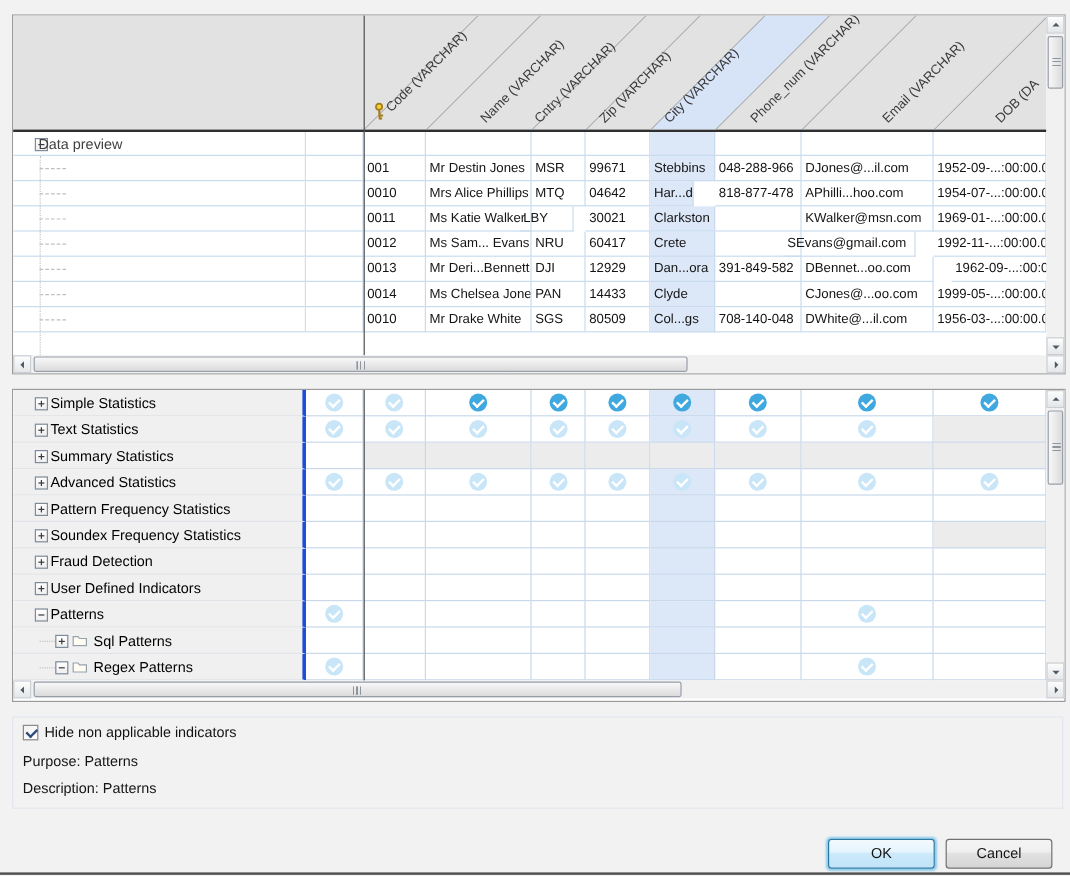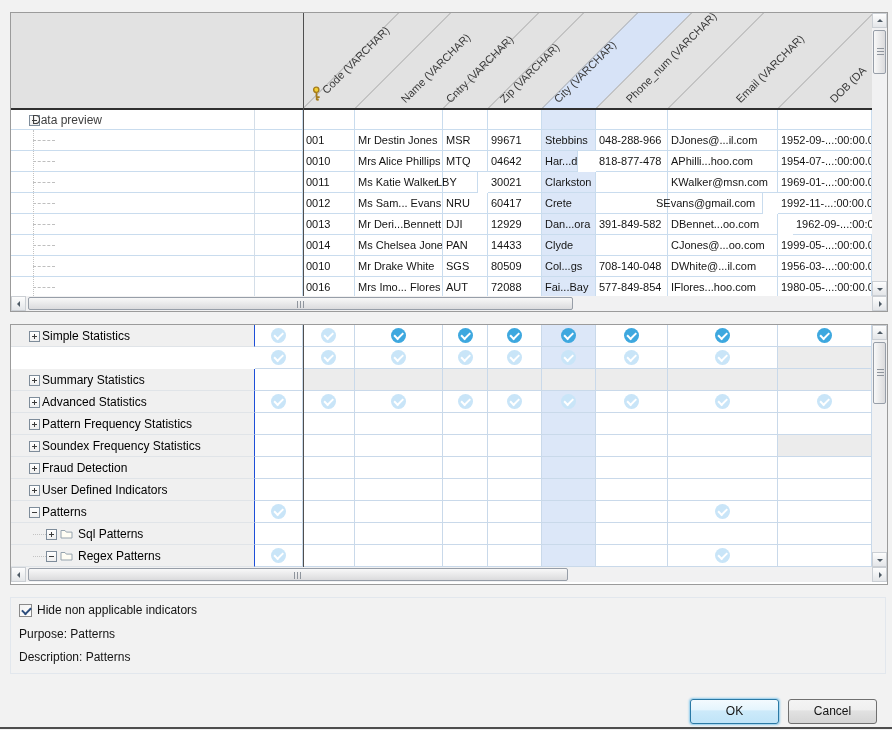--- a/index.html
+++ b/index.html
@@ -27,21 +27,21 @@
   .rowcheckcell{border-right:1px solid #C9DCEE;border-bottom:1px solid #C9DCEE;}
   .treecell{border-right:1px solid #D4DEE8;border-bottom:1px solid #C9DCEE;}
   .city{background:var(--hlCell);}
   .na{background:#ECECEC;}
   .dash{position:absolute;left:22px;top:50%;width:22px;border-top:1px dashed #BFBFBF;}
   .darkline{position:absolute;width:1px;background:#4F4F4F;z-index:6;}
   .treedots{position:absolute;width:1px;border-left:1px dotted #C3C3C3;z-index:2;}
 
   .rootlabel{position:absolute;left:21px;line-height:20px;color:#404040;}
   .slabel{position:absolute;line-height:22px;color:#000;}
-  .labelcell{background:#F0F0F0;border-right:1px solid #1d4ed8;border-bottom:1px solid #E0E4E8;}
+  .labelcell{background:#F0F0F0;border-right:3px solid #1d4ed8;border-bottom:1px solid #E0E4E8;}
   .scell{border-right:1px solid #C9D9EA;border-bottom:1px solid #C9D9EA;}
 
   
   .exp{position:absolute;top:50%;margin-top:-5px;width:9px;height:9px;background:linear-gradient(#FFF,#EFEFEF);border:1px solid #7E8C9A;box-sizing:content-box;}
   .exp::before{content:"";position:absolute;left:2px;right:2px;top:4px;height:1px;background:#3B3B3B;}
   .exp.plus::after{content:"";position:absolute;top:2px;bottom:2px;left:4px;width:1px;background:#3B3B3B;}
   .branchh{position:absolute;top:50%;width:13px;border-top:1px dotted #C3C3C3;}
   .fold{position:absolute;top:50%;margin-top:-6px;}
 
   
@@ -228,34 +228,20 @@
           <div class="cell rowcheckcell" style="left: 244px; width: 48px;"></div>
           <div class="cell datacell" style="left: 292px; width: 52px;">0010</div>
           <div class="cell datacell" style="left: 344px; width: 88px;">Mr Drake White</div>
           <div class="cell datacell" style="left: 432px; width: 45px;">SGS</div>
           <div class="cell datacell" style="left: 477px; width: 54px;">80509</div>
           <div class="cell datacell city" style="left: 531px; width: 54px;">Col...gs</div>
           <div class="cell datacell" style="left: 585px; width: 72px;">708-140-048</div>
           <div class="cell datacell" style="left: 657px; width: 110px;">DWhite@...il.com</div>
           <div class="cell datacell" style="left: 767px; width: 94px;">1956-03-...:00:00.0</div>
         </div>
-        <div class="grow" style="top: 167px; height: 21px;">
-          <div class="cell treecell" style="left: 0px; width: 244px;">
-            <div class="dash"></div>
-          </div>
-          <div class="cell rowcheckcell" style="left: 244px; width: 48px;"></div>
-          <div class="cell datacell" style="left: 292px; width: 52px;">0016</div>
-          <div class="cell datacell" style="left: 344px; width: 88px;">Mrs Imo... Flores</div>
-          <div class="cell datacell" style="left: 432px; width: 45px;">AUT</div>
-          <div class="cell datacell" style="left: 477px; width: 54px;">72088</div>
-          <div class="cell datacell city" style="left: 531px; width: 54px;">Fai...Bay</div>
-          <div class="cell datacell" style="left: 585px; width: 72px;">577-849-854</div>
-          <div class="cell datacell" style="left: 657px; width: 110px;">IFlores...hoo.com</div>
-          <div class="cell datacell" style="left: 767px; width: 94px;">1980-05-...:00:00.0</div>
-        </div>
         <div class="treedots" style="left: 22px; top: 20px; height: 166px;"></div>
       </div>
     <div class="darkline" id="ph-dark" style="left:292px;top:0;height:283px;"></div>
 
     <div class="sb" id="ph-vsb" style="left:861px;top:0;width:15px;height:283px;">
       <div class="sbbtn up" style="top:0;"></div>
       <div class="thumb v" style="top:17px;height:44px;"></div>
       <div class="sbbtn down" style="bottom:0;"></div>
     </div>
     <div class="sb" id="ph-hsb" style="left:0;top:283px;width:876px;height:15px;">
@@ -294,20 +280,24 @@
             <div class="chk solid"></div>
           </div>
           <div class="cell scell" style="left: 657px; width: 110px;">
             <div class="chk solid"></div>
           </div>
           <div class="cell scell" style="left: 767px; width: 94px;">
             <div class="chk solid"></div>
           </div>
         </div>
         <div class="srow" style="top: 22px; height: 22px;">
+          <div class="cell labelcell" style="left: 0px; width: 244px;">
+            <div class="exp plus" style="left: 18px;"></div>
+            <div class="slabel" style="left: 31px;">Text Statistics</div>
+          </div>
           <div class="cell scell" style="left: 244px; width: 48px;">
             <div class="chk pale"></div>
           </div>
           <div class="cell scell" style="left: 292px; width: 52px;">
             <div class="chk pale"></div>
           </div>
           <div class="cell scell" style="left: 344px; width: 88px;">
             <div class="chk pale"></div>
           </div>
           <div class="cell scell" style="left: 432px; width: 45px;">

